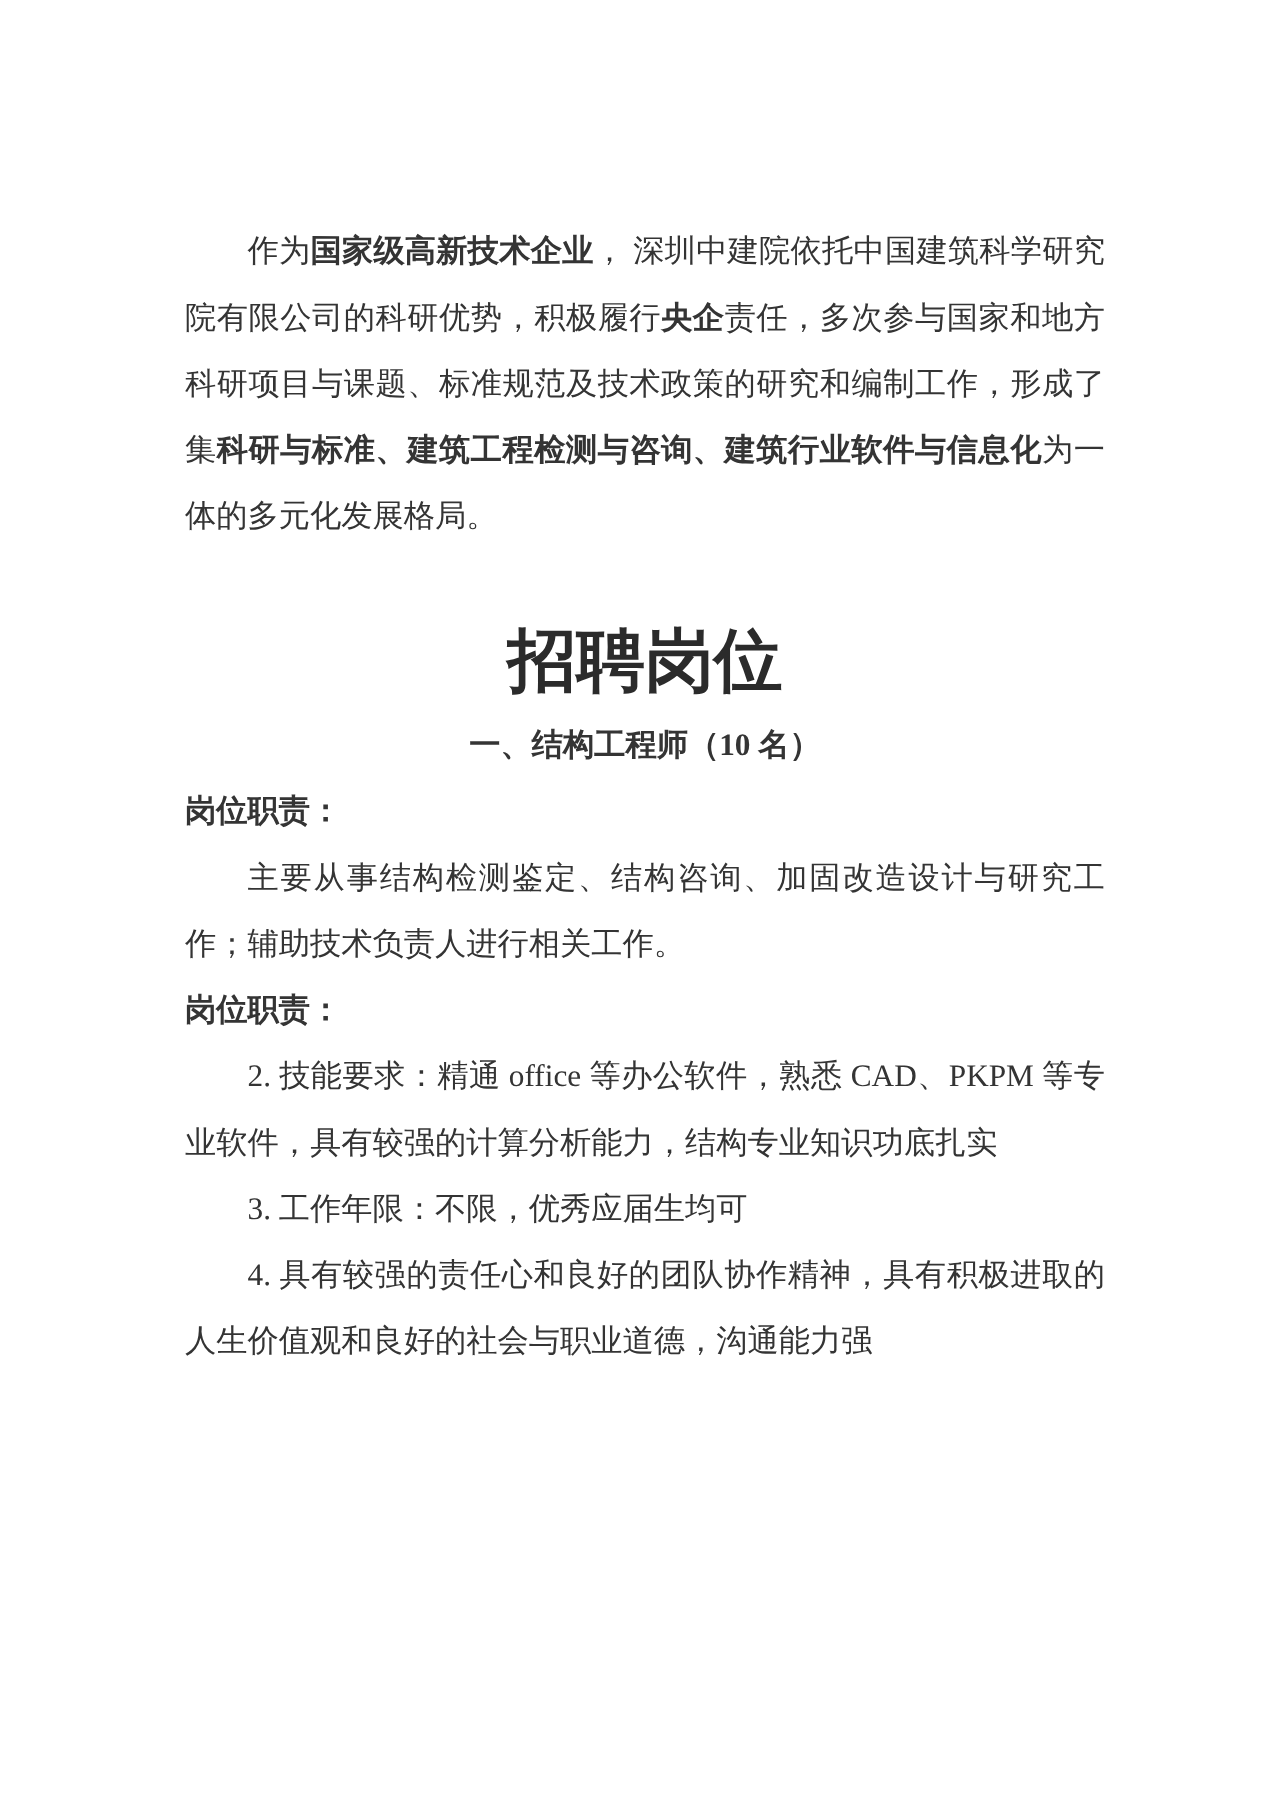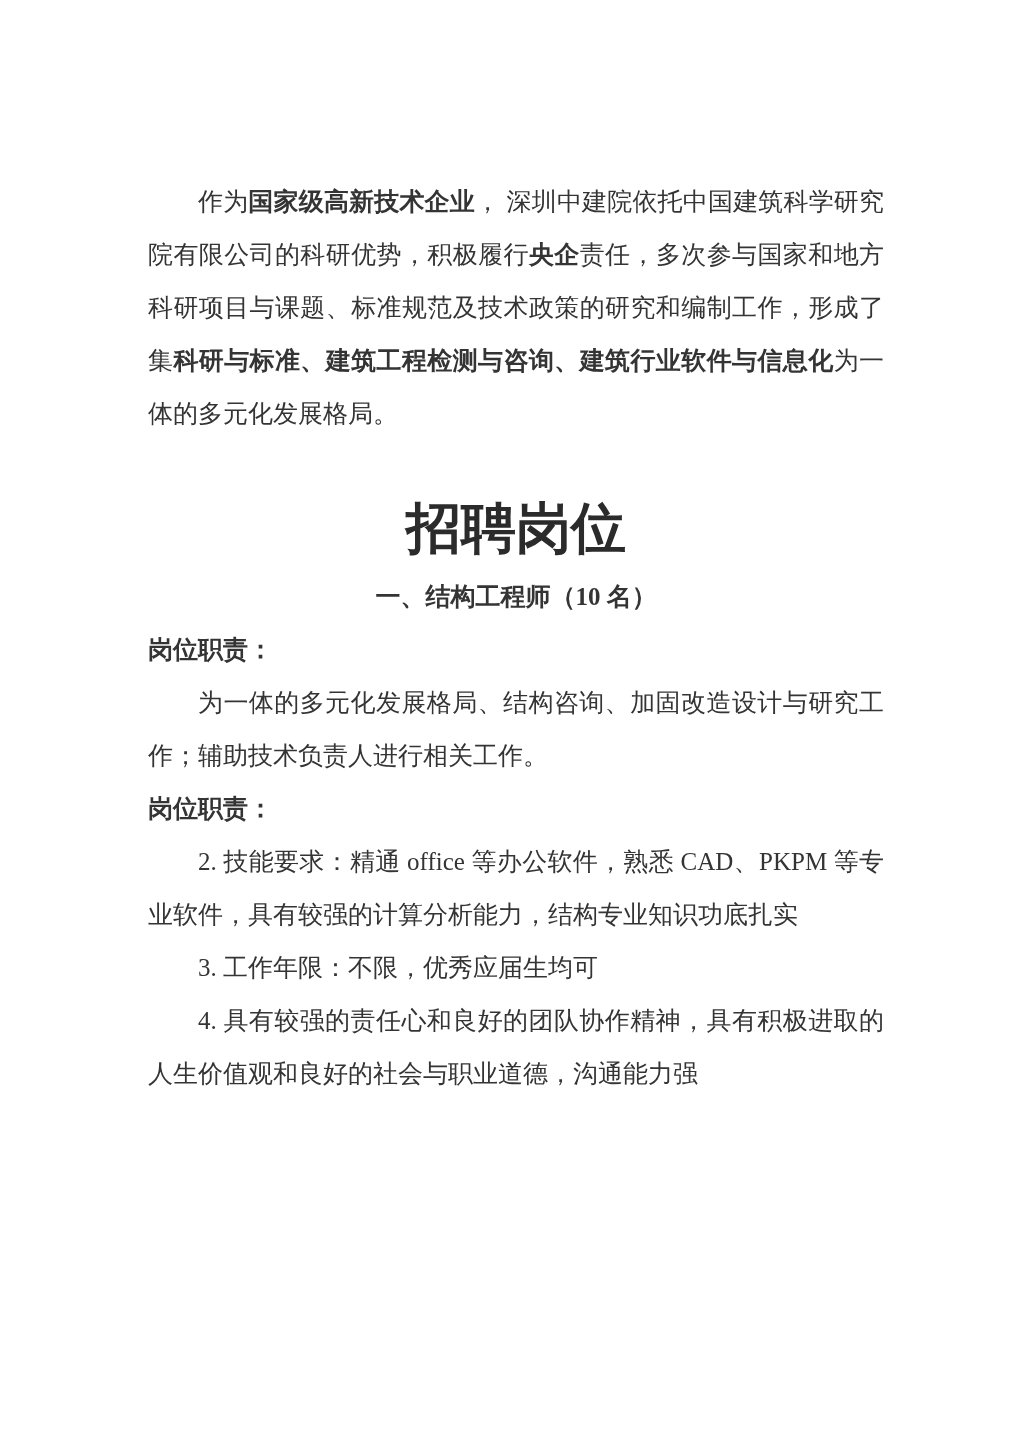--- a/index.html
+++ b/index.html
@@ -79,21 +79,21 @@
     <p class="para indent">
       <span>作为</span><span class="bold-run">国家级高新技术企业</span><span>， </span><span>深圳中建院依托中国建筑科学研究院有限公司的科研优势，积极履行</span><span class="bold-run">央企</span><span>责任，多次参与国家和地方科研项目与课题、标准规范及技术政策的研究和编制工作，形成了集</span><span class="bold-run">科研与标准、建筑工程检测与咨询、建筑行业软件与信息化</span><span>为一体的多元化发展格局。</span>
     </p>
 
     <h1 class="doc-heading">招聘岗位</h1>
 
     <h2 class="section-title">一、结构工程师（10 名）</h2>
 
     <h3 class="sub-label">岗位职责：</h3>
 
-    <p class="para indent">为一体的多元化发展格局、结构咨询、加固改造设计与研究工作；辅助技术负责人进行相关工作。</p>
+    <p class="para indent">主要从事结构检测鉴定、结构咨询、加固改造设计与研究工作；辅助技术负责人进行相关工作。</p>
 
     <h3 class="sub-label">岗位职责：</h3>
 
 
     <p class="para indent">2. 技能要求：精通 office 等办公软件，熟悉 CAD、PKPM 等专业软件，具有较强的计算分析能力，结构专业知识功底扎实</p>
 
     <p class="para indent">3. 工作年限：不限，优秀应届生均可</p>
 
     <p class="para indent">4. 具有较强的责任心和良好的团队协作精神，具有积极进取的人生价值观和良好的社会与职业道德，沟通能力强</p>
 

